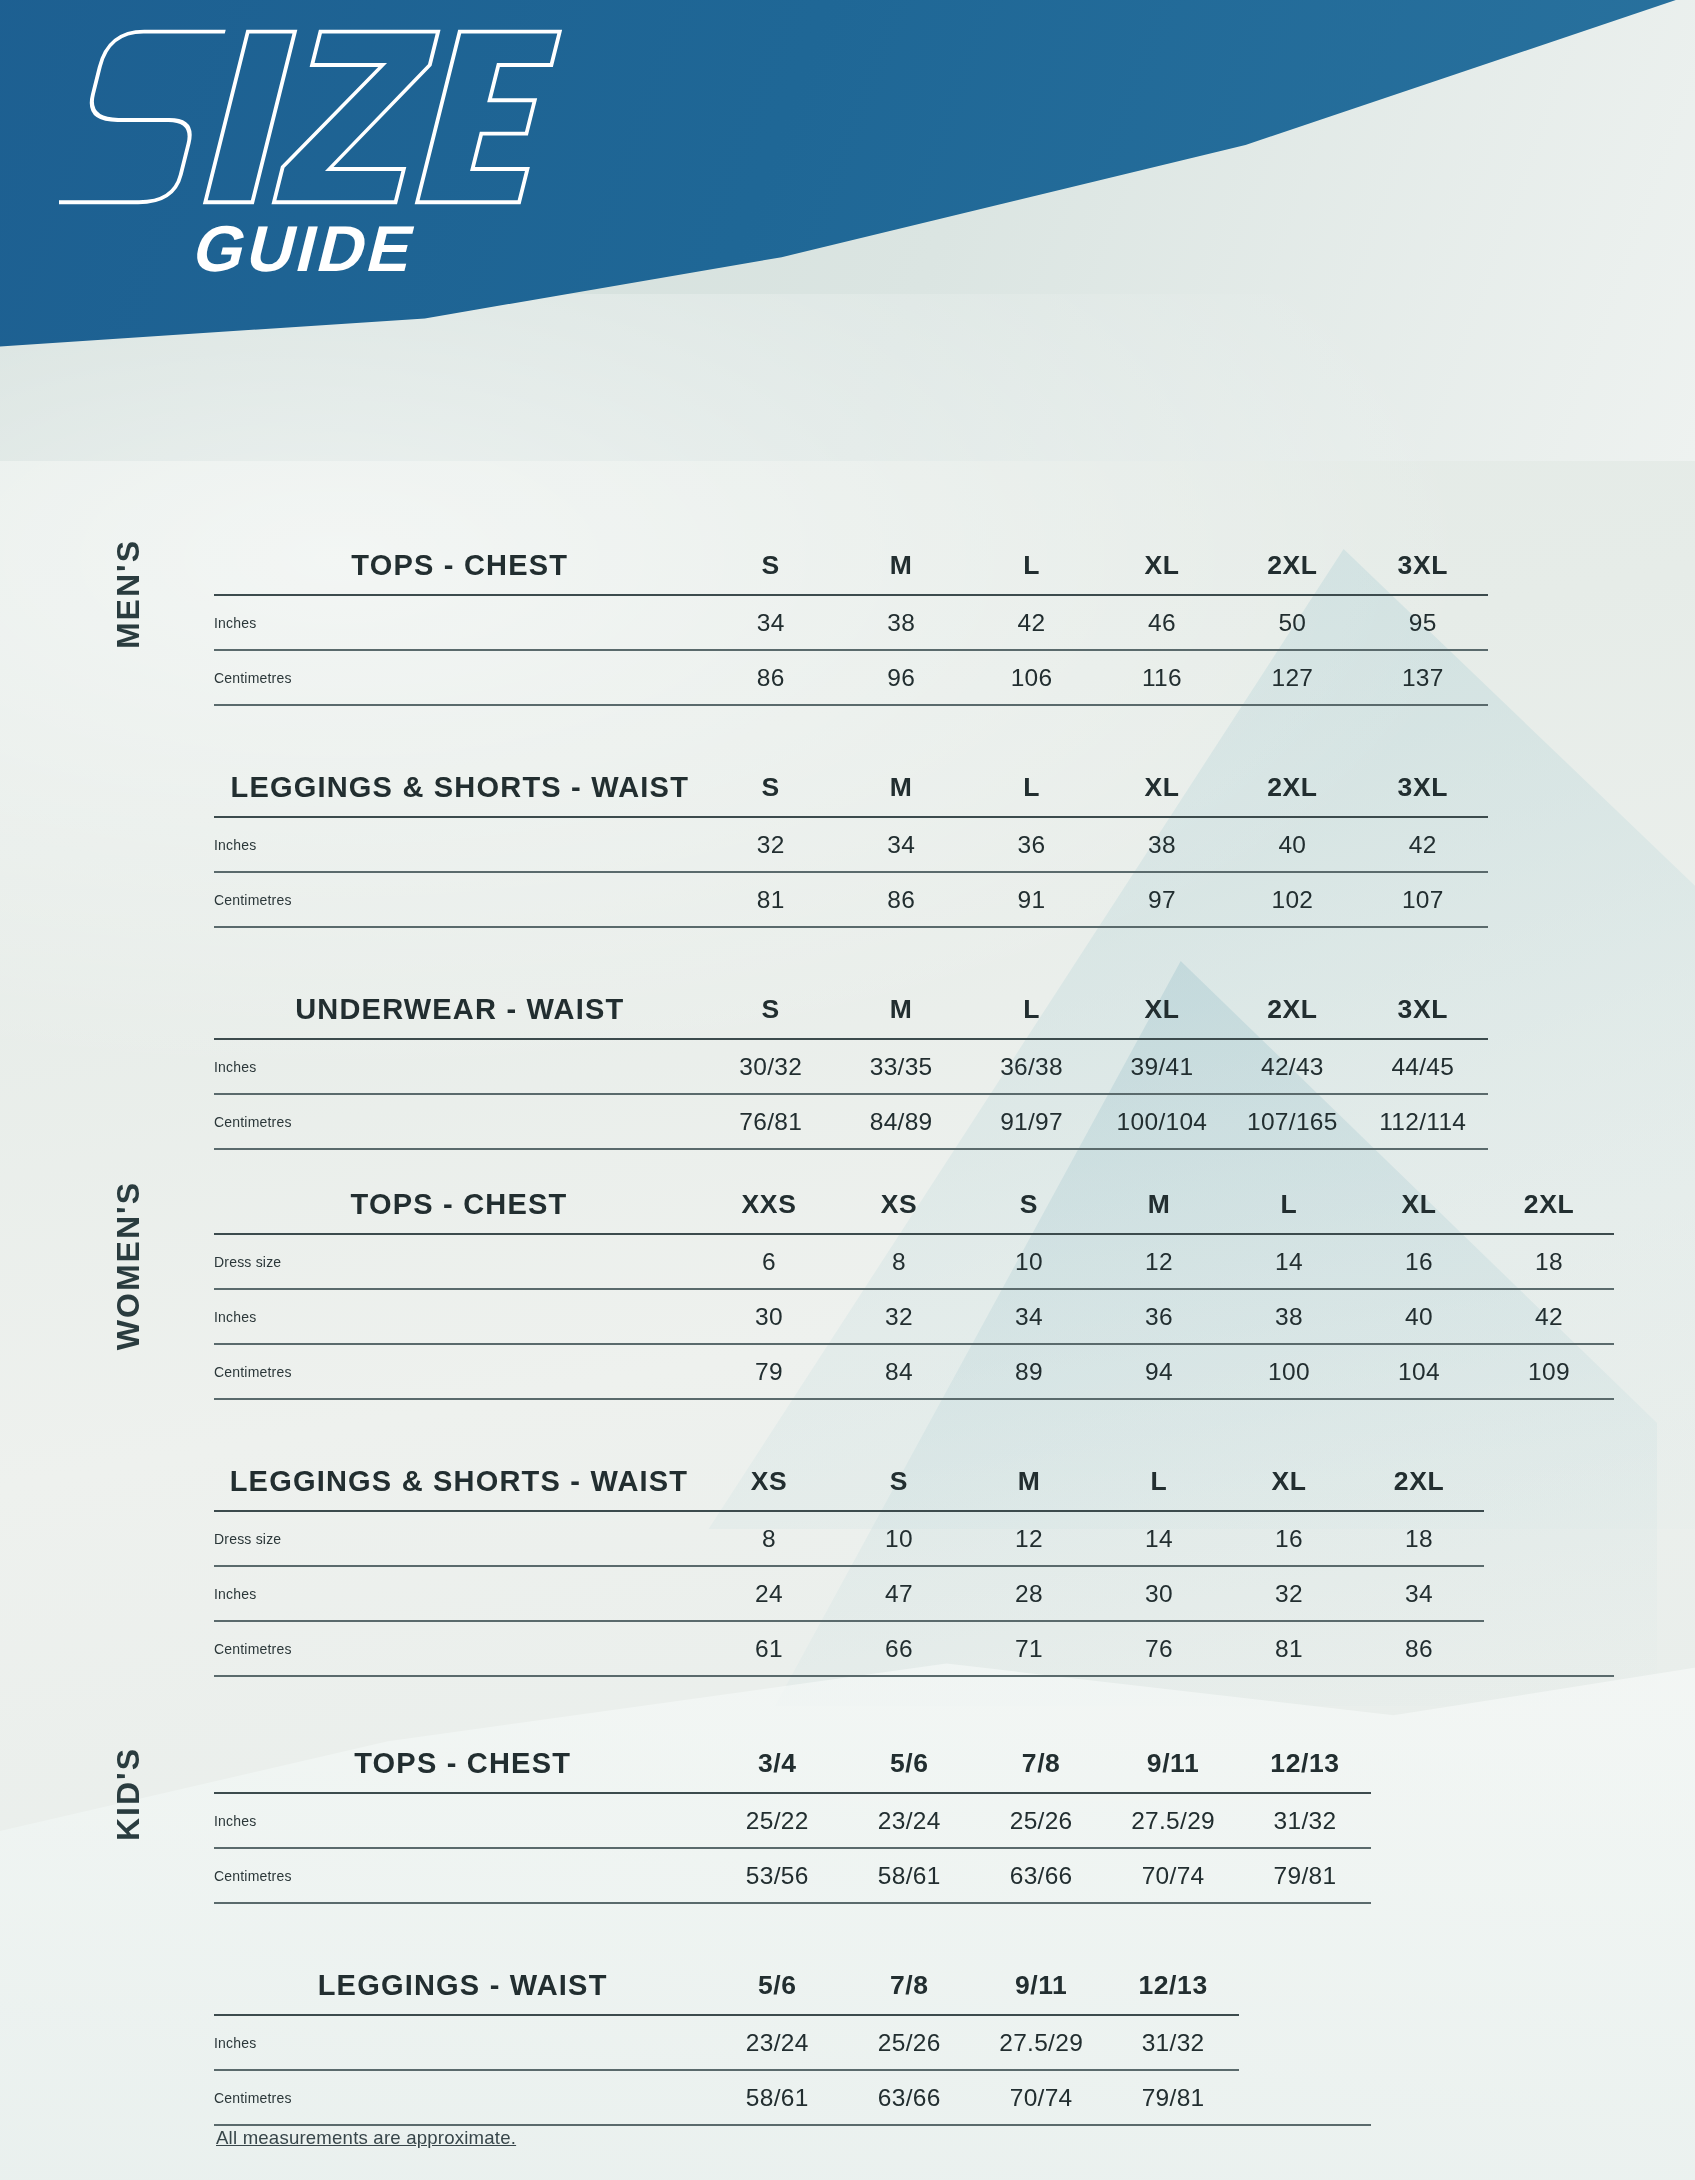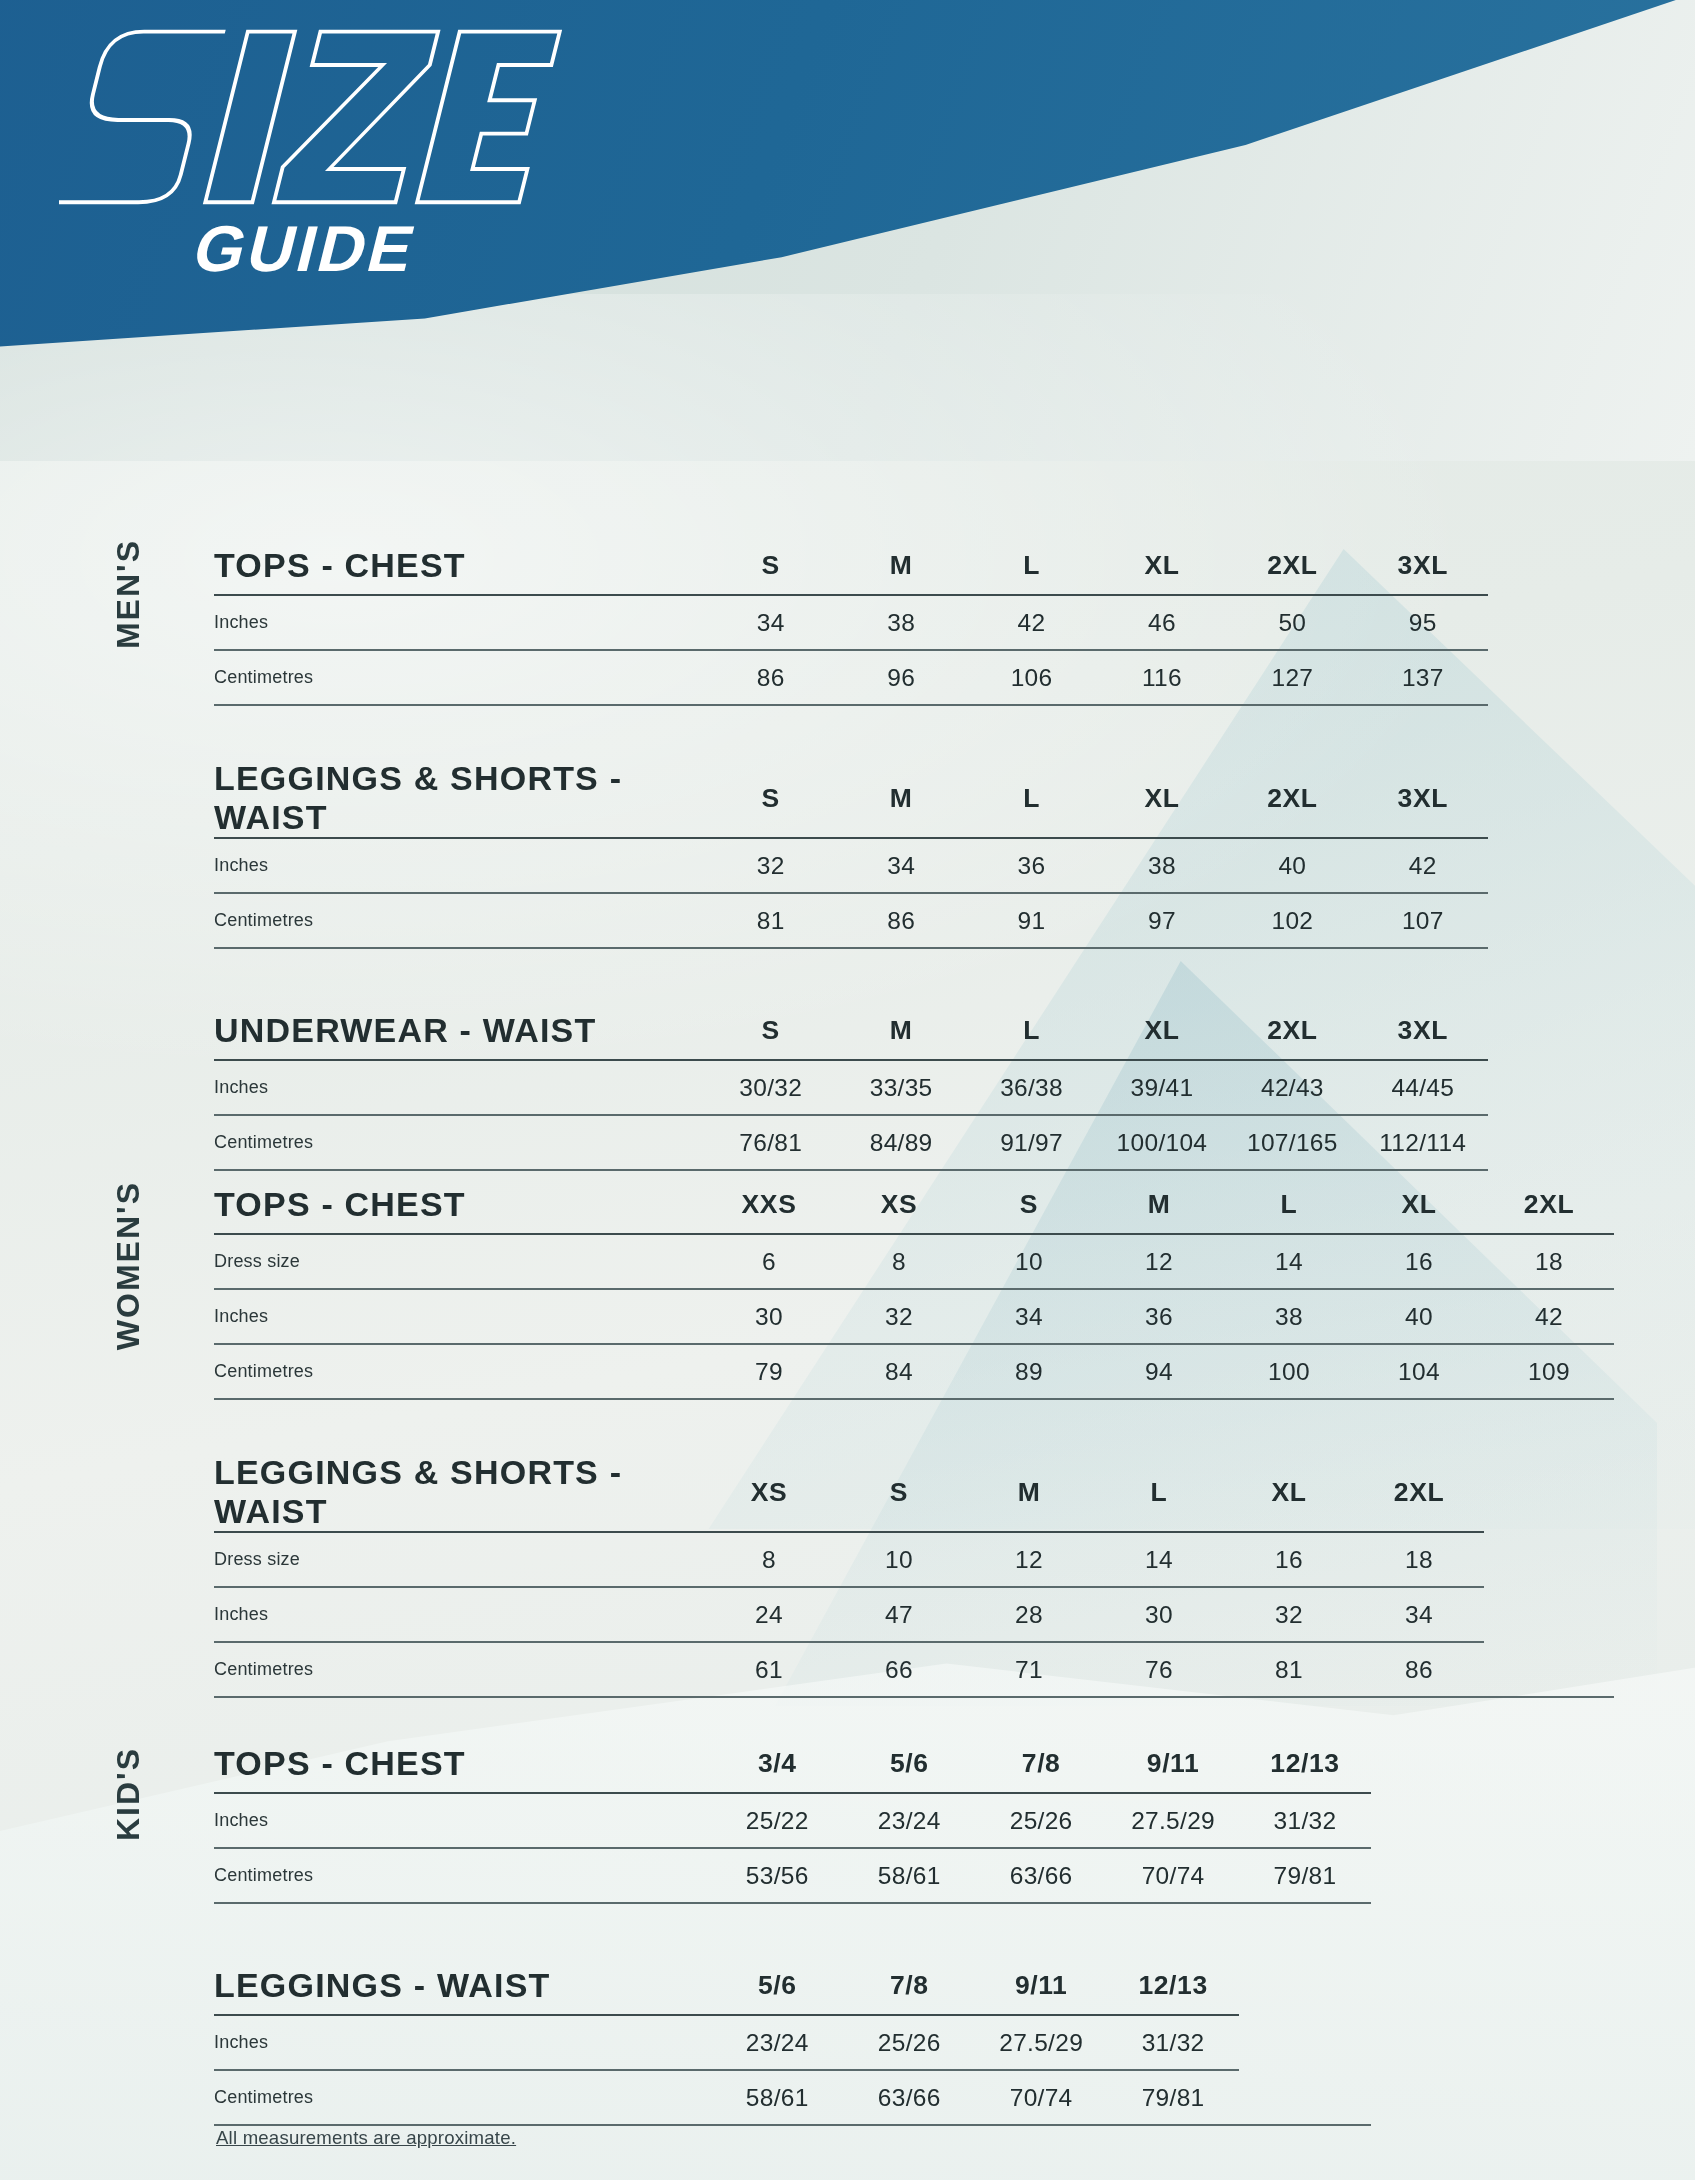--- a/index.html
+++ b/index.html
@@ -135,27 +135,27 @@
     color: #222e30;
   }
   table.sz thead th {
     border-bottom: 2.5px solid #3c4b4d;
     font-size: 26.5px;
     font-weight: bold;
     letter-spacing: 0.6px;
     height: 57px;
   }
   table.sz thead th.title {
-    text-align: left;
-    font-size: 34px;
+    text-align: center;
+    font-size: 29px;
     letter-spacing: 1.2px;
   }
   table.sz tbody td.rowlabel {
     text-align: left;
-    font-size: 18px;
+    font-size: 14px;
     font-weight: normal;
     letter-spacing: 0.2px;
     color: #2b3739;
   }
   table.sz tbody td {
     font-size: 24.5px;
     letter-spacing: 0.3px;
   }
   table.sz tbody tr:last-child td {
     border-bottom: 2px solid #5a6a6c;

